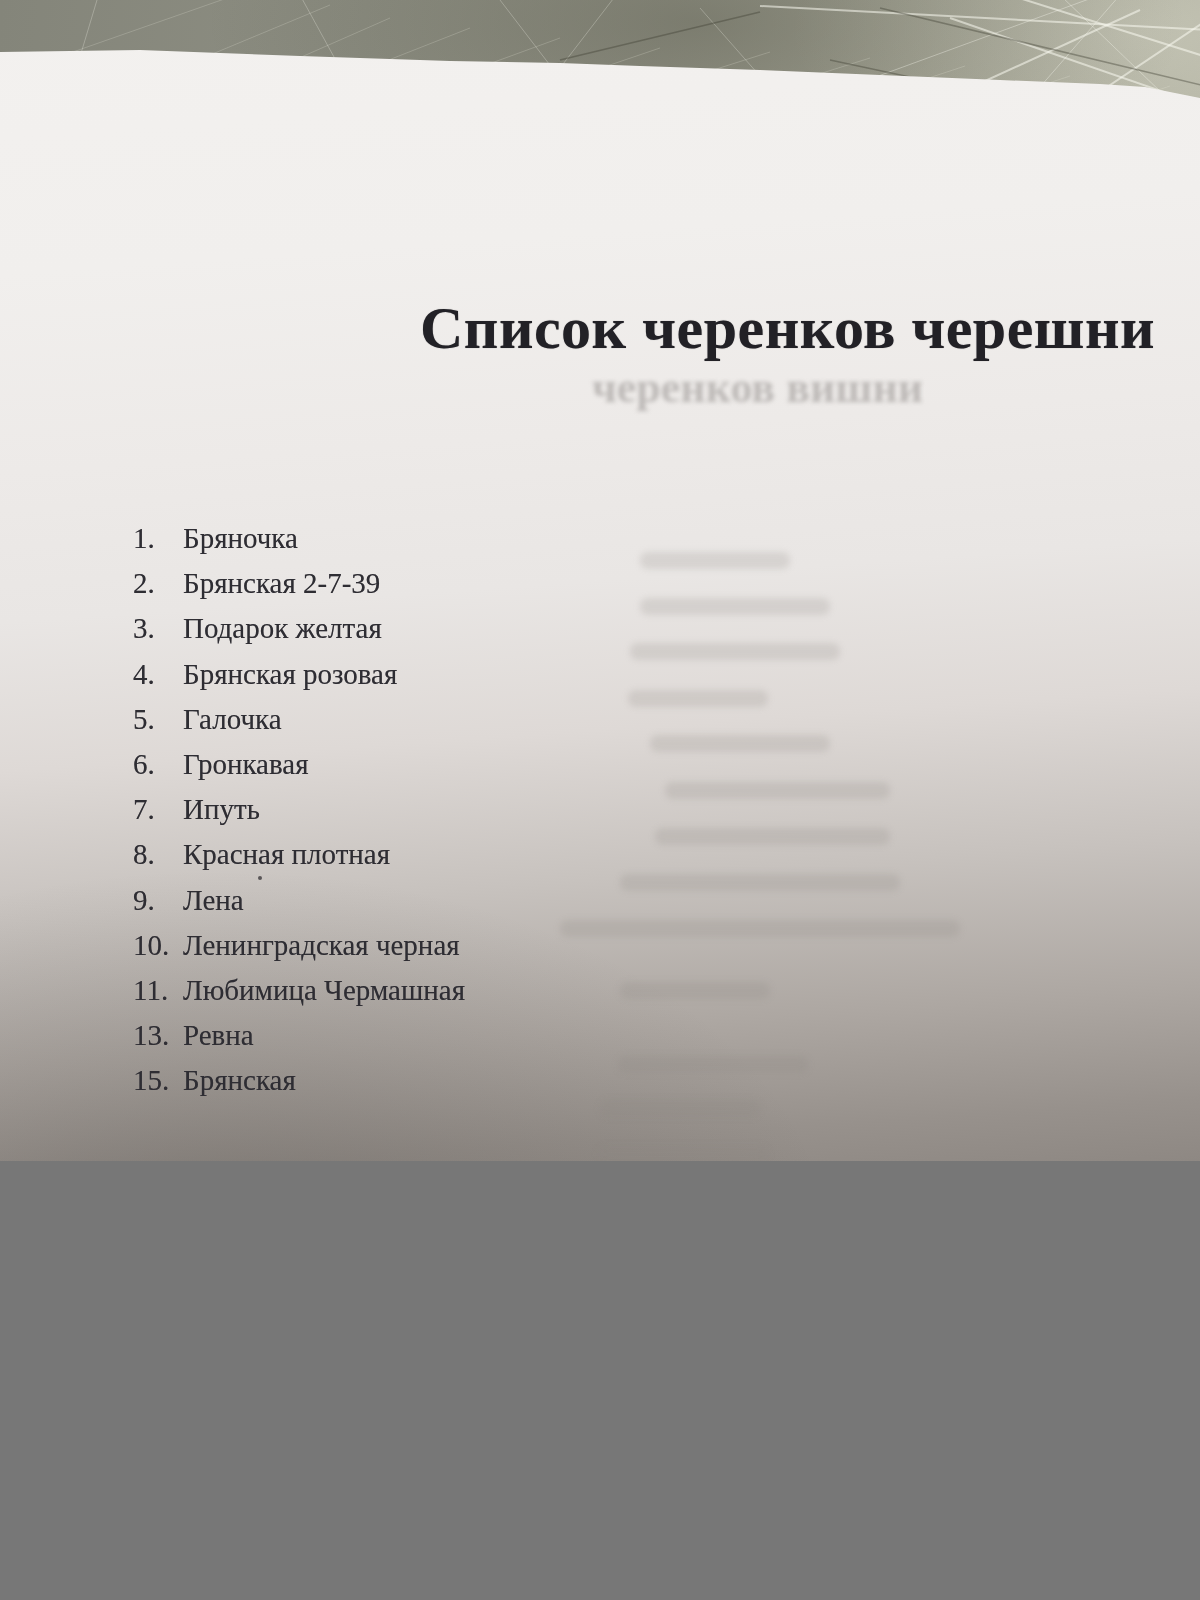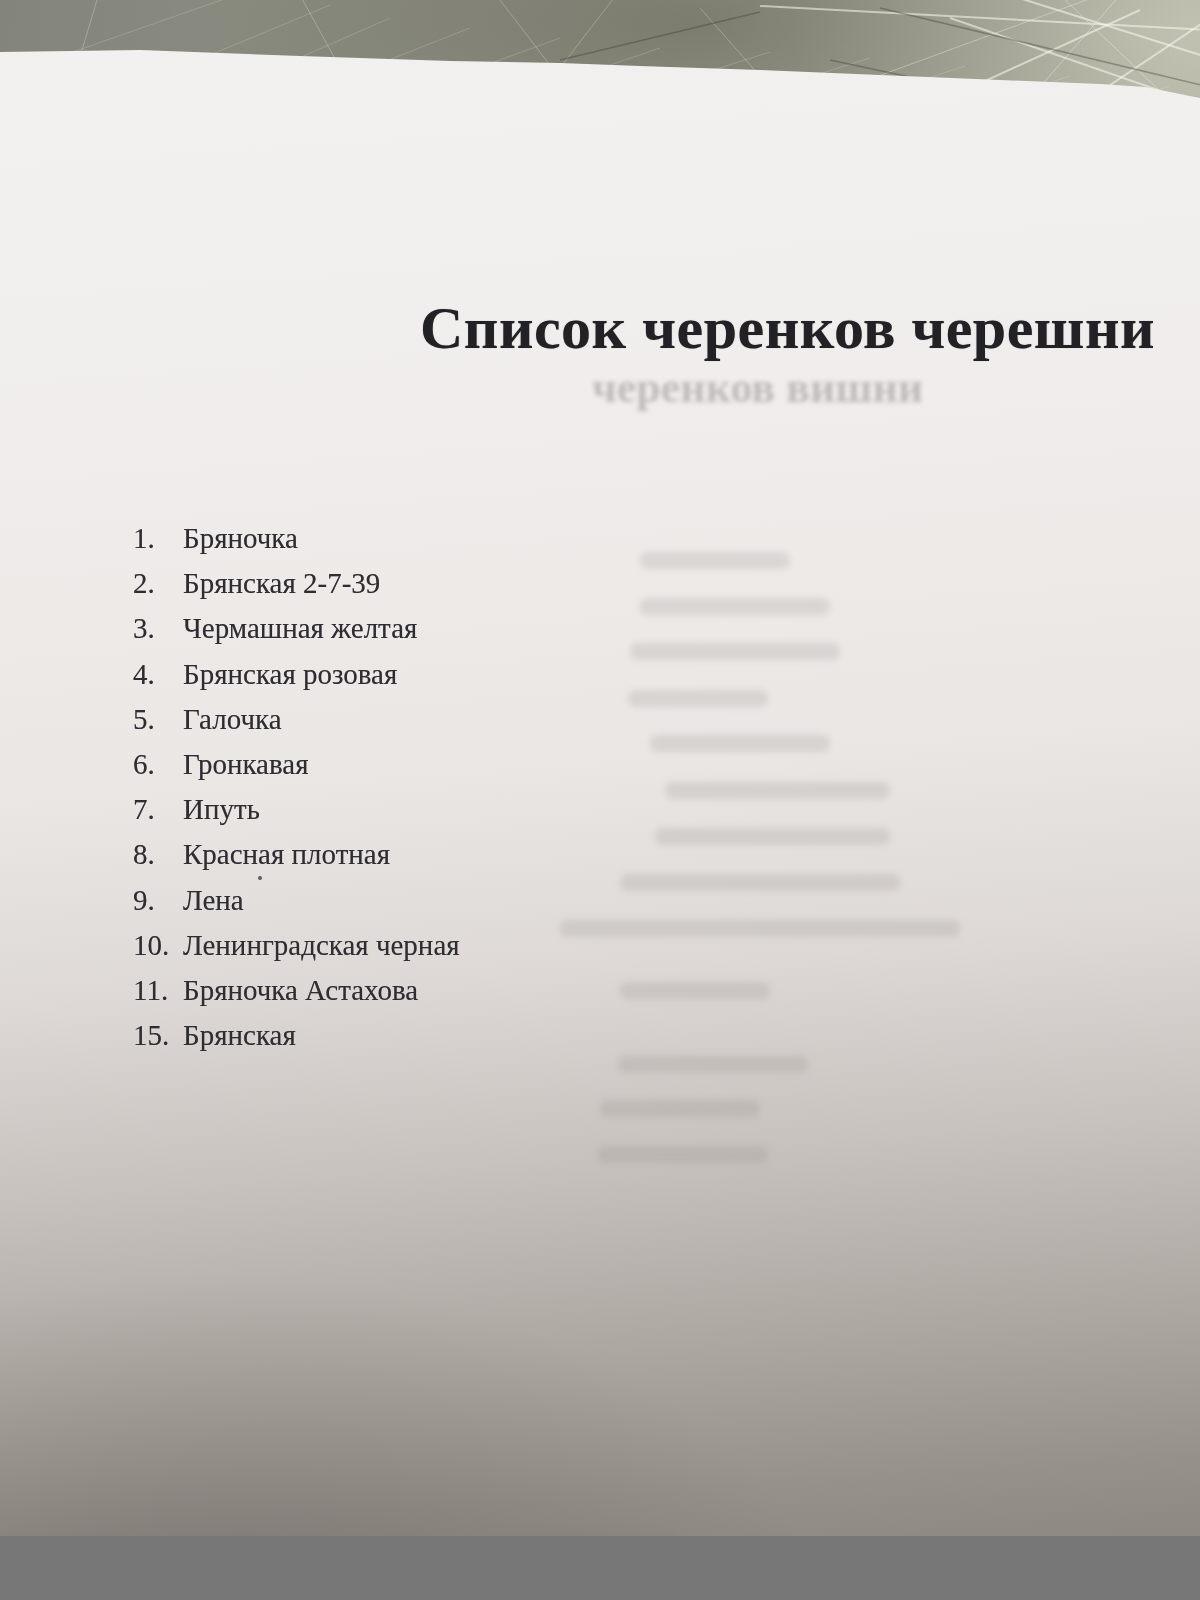--- a/index.html
+++ b/index.html
@@ -11,21 +11,21 @@
   .metal{
     position:absolute;left:0;top:0;width:1200px;height:220px;
     background:
       radial-gradient(700px 260px at 58% 10%, rgba(70,72,58,0.35), transparent 70%),
       radial-gradient(500px 220px at 95% 15%, rgba(235,235,220,0.30), transparent 70%),
       linear-gradient(95deg,#84857a 0%,#8d8e82 30%,#97978a 55%,#a3a394 75%,#b2b2a2 100%);
   }
   .metal svg{position:absolute;left:0;top:0;}
   
   .paper{
-    position:absolute;left:0;top:0;width:1200px;height:1536px;
+    position:absolute;left:0;top:0;width:1200px;height:1161px;
     clip-path:polygon(0 52px,140px 50px,300px 56px,450px 61px,560px 63px,
                       640px 66px,760px 70px,880px 75px,1000px 80px,
                       1100px 84px,1145px 87px,1200px 98px,1200px 100%,0 100%);
     filter:drop-shadow(0 -3px 3px rgba(30,30,20,0.45));
     background:
       radial-gradient(1000px 600px at 18% 108%, rgba(70,66,62,0.28), transparent 62%),
       radial-gradient(900px 500px at 85% 112%, rgba(70,66,62,0.20), transparent 60%),
       linear-gradient(176deg,
         #f3f1ef 0%, #f1efed 22%, #edeae8 38%, #e9e6e4 50%,
         #dedad7 62%, #c9c4c0 74%, #aea8a3 86%, #989items28e 94%, #8e8883 100%);
@@ -150,21 +150,21 @@
         <li>
           <span class="num">1.</span>
           <span class="name">Бряночка</span>
         </li>
         <li>
           <span class="num">2.</span>
           <span class="name">Брянская 2-7-39</span>
         </li>
         <li>
           <span class="num">3.</span>
-          <span class="name">Чермашная желтая</span>
+          <span class="name">Подарок желтая</span>
         </li>
         <li>
           <span class="num">4.</span>
           <span class="name">Брянская розовая</span>
         </li>
         <li>
           <span class="num">5.</span>
           <span class="name">Галочка</span>
         </li>
         <li>
@@ -182,21 +182,25 @@
         <li>
           <span class="num">9.</span>
           <span class="name">Лена</span>
         </li>
         <li>
           <span class="num">10.</span>
           <span class="name">Ленинградская черная</span>
         </li>
         <li>
           <span class="num">11.</span>
-          <span class="name">Бряночка Астахова</span>
+          <span class="name">Любимица Чермашная</span>
+        </li>
+        <li>
+          <span class="num">13.</span>
+          <span class="name">Ревна</span>
         </li>
         <li>
           <span class="num">15.</span>
           <span class="name">Брянская</span>
         </li>
       </ol>
 
     <div class="artifact-dot"></div>
   </div>
 

